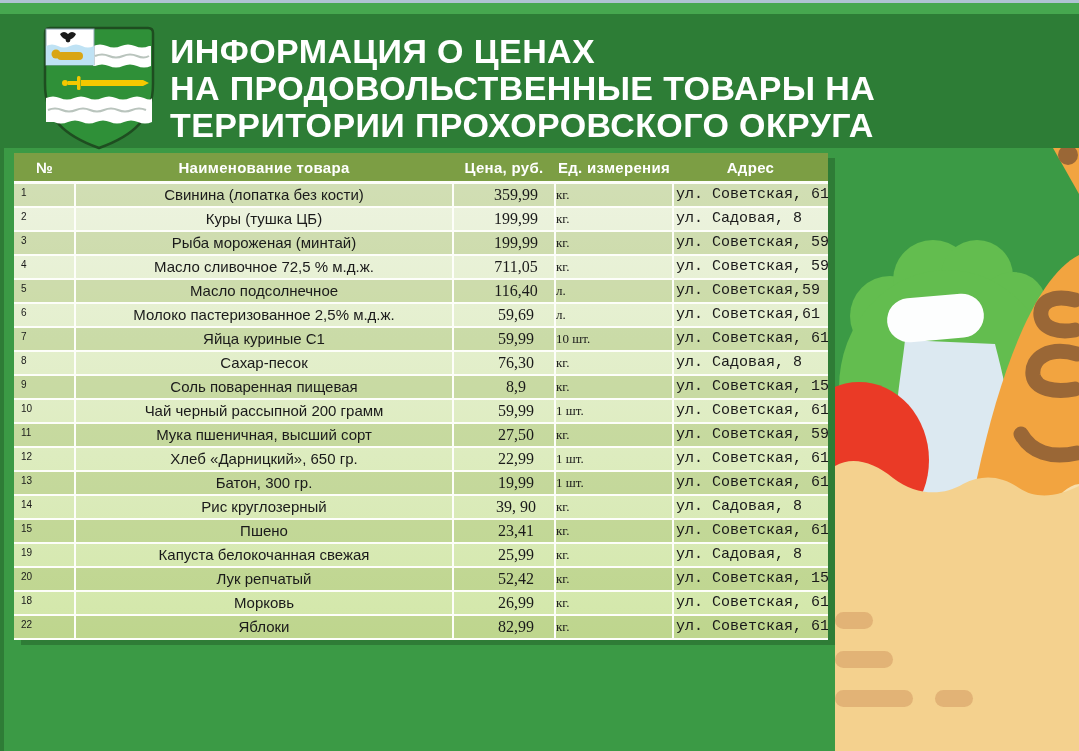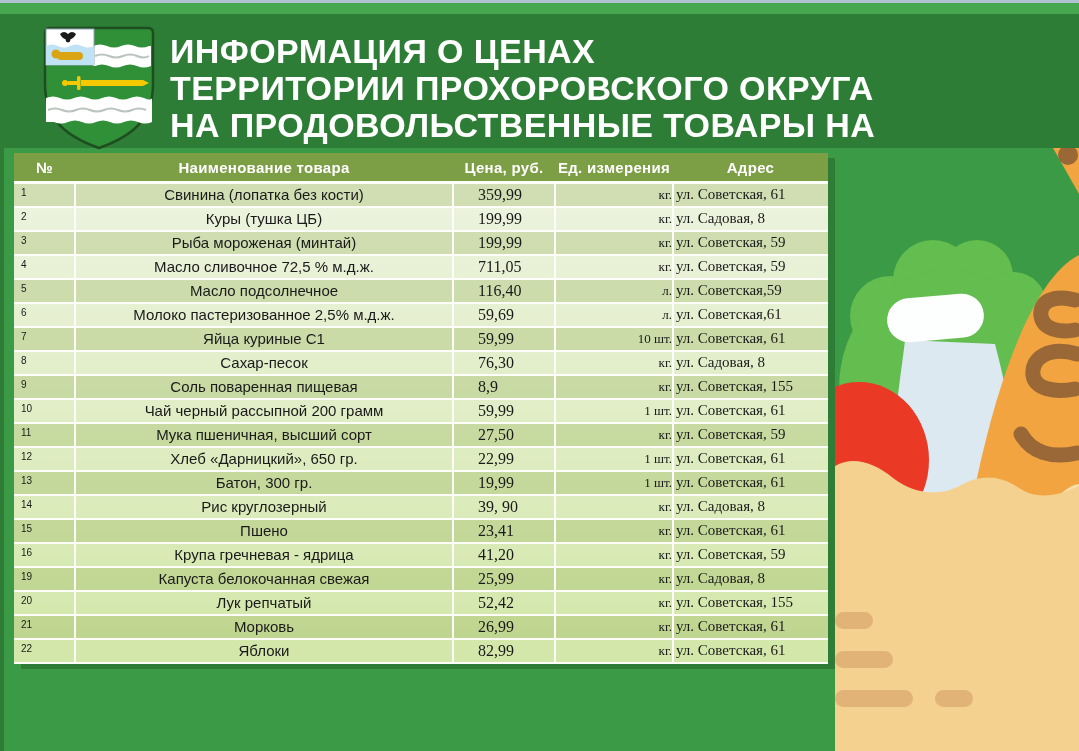--- a/index.html
+++ b/index.html
@@ -42,23 +42,23 @@
   }
   tbody tr{height:24px;}
   tbody tr:nth-child(odd){background:rgba(148,178,88,0.32);}
   tbody td{
     border-bottom:2px solid #FDFEF9;border-left:2px solid #FDFEF9;
     color:#1a1a1a;padding:0;vertical-align:middle;
   }
   tbody td:first-child{border-left:none;}
   td.num{font-family:"Liberation Sans",sans-serif;font-size:10px;vertical-align:top;text-align:left;padding:3px 0 0 7px;}
   td.name{font-family:"Liberation Sans",sans-serif;font-size:15px;text-align:center;padding:0 30px;line-height:19px;}
-  td.price{font-family:"Liberation Serif","DejaVu Serif",serif;font-size:16px;text-align:left;padding-left:24px;}
-  td.unit{font-family:"Liberation Serif","DejaVu Serif",serif;font-size:13px;text-align:right;}
-  td.addr{font-family:Liberation Serif, serif;font-size:15px;text-align:left;padding-left:2px;white-space:nowrap;overflow:hidden;}
+  td.price{font-family:"Liberation Serif","DejaVu Serif",serif;font-size:16px;text-align:center;padding-left:24px;}
+  td.unit{font-family:"Liberation Serif","DejaVu Serif",serif;font-size:13px;text-align:left;}
+  td.addr{font-family:Liberation Mono, monospace;font-size:15px;text-align:left;padding-left:2px;white-space:nowrap;overflow:hidden;}
 </style>
 </head>
 <body>
 
 <div class="top-hairline"></div>
 <div class="top-strip"></div>
 <div class="header-panel"></div>
 <div class="left-edge"></div>
 
 <svg class="arms" viewBox="0 0 118 124">
@@ -84,22 +84,22 @@
     <path d="M20,8 q4,-4 8,0 q4,-4 8,0 q-2,5 -8,6 q-6,-1 -8,-6 Z" fill="#1b1b1b"></path>
     <circle cx="28" cy="14" r="2.4" fill="#1b1b1b"></circle>
 
     <circle cx="16" cy="28" r="4.5" fill="#D9A514"></circle>
     <rect x="17" y="26" width="26" height="8" rx="4" fill="#D9A514"></rect>
   </g>
 </svg>
 
 <div class="title">
   <div>ИНФОРМАЦИЯ О ЦЕНАХ</div>
+  <div>НА ПРОДОВОЛЬСТВЕННЫЕ ТОВАРЫ НА</div>
   <div>ТЕРРИТОРИИ ПРОХОРОВСКОГО ОКРУГА</div>
-  <div>НА ПРОДОВОЛЬСТВЕННЫЕ ТОВАРЫ НА</div>
 </div>
 
 <svg class="illustration" viewBox="0 0 244 603">
 
   <g>
     <circle cx="55" cy="168" r="40" fill="#63BD4F"></circle>
     <circle cx="98" cy="132" r="40" fill="#63BD4F"></circle>
     <circle cx="142" cy="128" r="36" fill="#63BD4F"></circle>
     <circle cx="178" cy="158" r="34" fill="#63BD4F"></circle>
     <ellipse cx="112" cy="240" rx="108" ry="118" fill="#63BD4F"></ellipse>
@@ -249,42 +249,35 @@
           <td class="addr">ул. Садовая, 8</td>
         </tr>
         <tr>
           <td class="num">15</td>
           <td class="name">Пшено</td>
           <td class="price">23,41</td>
           <td class="unit">кг.</td>
           <td class="addr">ул. Советская, 61</td>
         </tr>
         <tr>
-          <td class="num">16</td>
-          <td class="name">Крупа гречневая - ядрица</td>
-          <td class="price">41,20</td>
-          <td class="unit">кг.</td>
-          <td class="addr">ул. Советская, 59</td>
-        </tr>
-        <tr>
           <td class="num">19</td>
           <td class="name">Капуста белокочанная свежая</td>
           <td class="price">25,99</td>
           <td class="unit">кг.</td>
           <td class="addr">ул. Садовая, 8</td>
         </tr>
         <tr>
           <td class="num">20</td>
           <td class="name">Лук репчатый</td>
           <td class="price">52,42</td>
           <td class="unit">кг.</td>
           <td class="addr">ул. Советская, 155</td>
         </tr>
         <tr>
-          <td class="num">21</td>
+          <td class="num">18</td>
           <td class="name">Морковь</td>
           <td class="price">26,99</td>
           <td class="unit">кг.</td>
           <td class="addr">ул. Советская, 61</td>
         </tr>
         <tr>
           <td class="num">22</td>
           <td class="name">Яблоки</td>
           <td class="price">82,99</td>
           <td class="unit">кг.</td>

